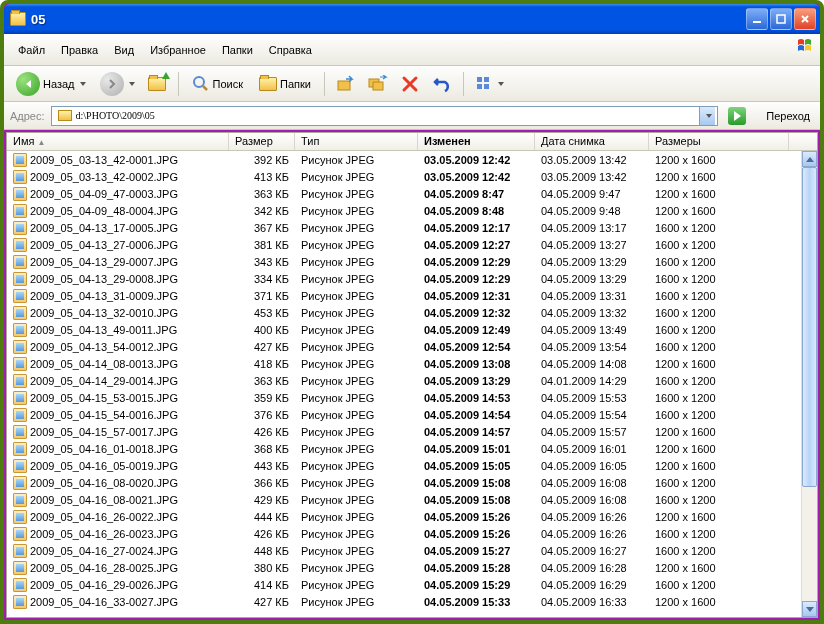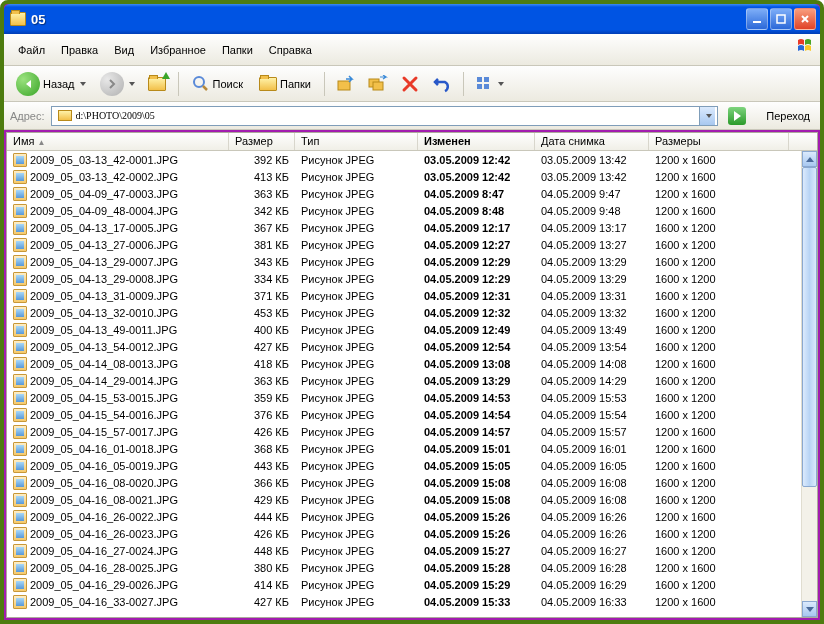--- a/index.html
+++ b/index.html
@@ -340,21 +340,21 @@
           <div class="cell c-dim">1200 x 1600</div>
         </div>
         <div class="row">
           <div class="cell c-name name">
             <div class="jpg-ico"></div>
             <span>2009_05_04-14_29-0014.JPG</span>
           </div>
           <div class="cell c-size">363 КБ</div>
           <div class="cell c-type">Рисунок JPEG</div>
           <div class="cell c-mod">04.05.2009 13:29</div>
-          <div class="cell c-shot">04.05.2009 14:29</div>
+          <div class="cell c-shot">04.01.2009 14:29</div>
           <div class="cell c-dim">1600 x 1200</div>
         </div>
         <div class="row">
           <div class="cell c-name name">
             <div class="jpg-ico"></div>
             <span>2009_05_04-15_53-0015.JPG</span>
           </div>
           <div class="cell c-size">359 КБ</div>
           <div class="cell c-type">Рисунок JPEG</div>
           <div class="cell c-mod">04.05.2009 14:53</div>

